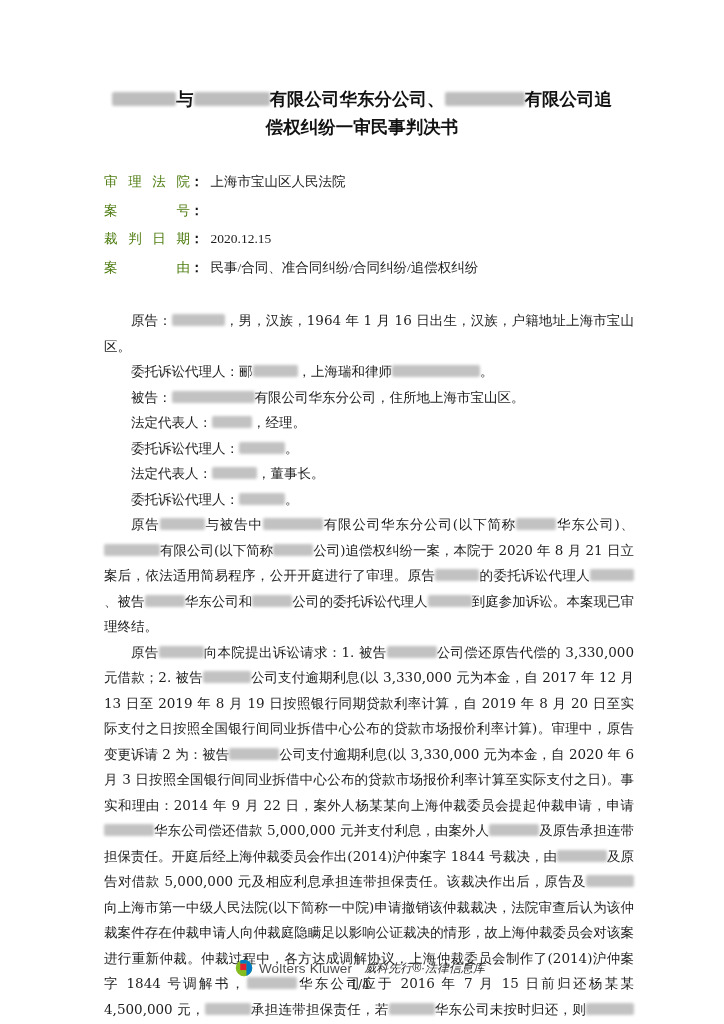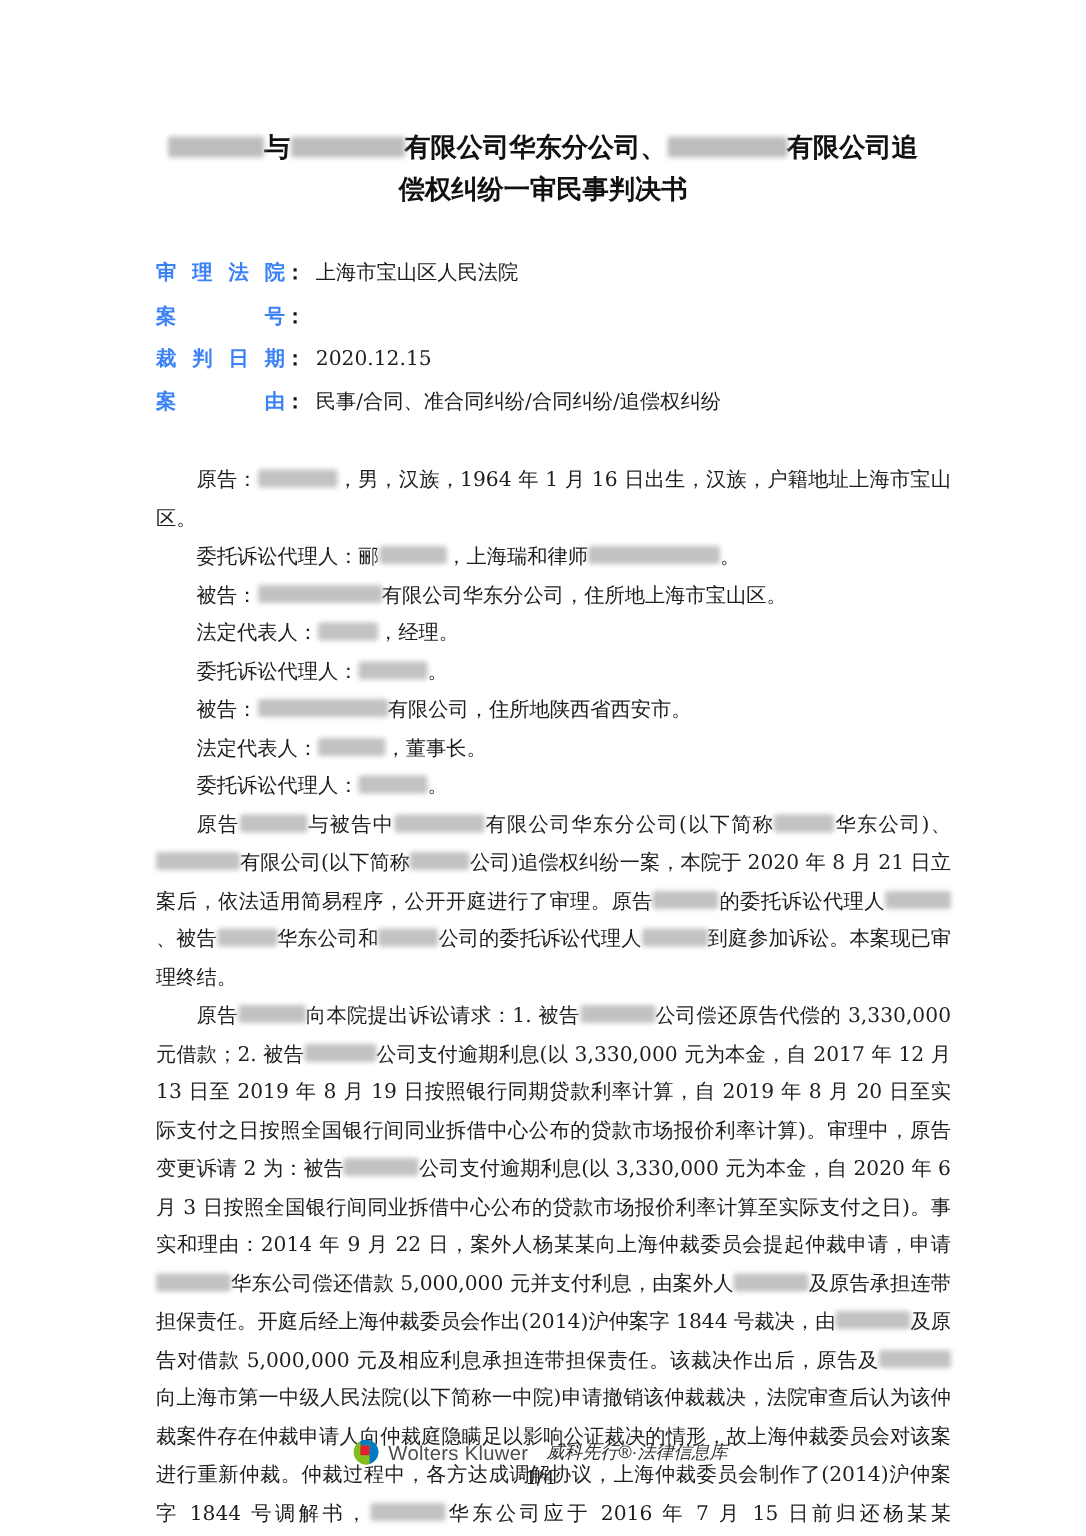--- a/index.html
+++ b/index.html
@@ -26,28 +26,28 @@
   }
   .meta-row{
     height:28.5px;
     display:flex;
     align-items:center;
     font-size:13.5px;
   }
   .mlabel{
     display:inline-block;
     width:86px;
-    font-weight:bold;
+    font-weight:normal;
     text-align:justify;
     text-align-last:justify;
     -moz-text-align-last:justify;
-    color:#3b82f6;
+    color:#4d7c0f;
   }
   .mcolon{font-weight:bold;color:#111;}
-  .mvalue{margin-left:7px;}
+  .mvalue{margin-left:7px;font-family:Liberation Serif, serif;}
   .body{
     margin:26px 48px 0 62px;
     font-size:13.5px;
     line-height:25.5px;
     text-align:justify;
   }
   .para{
     margin:0;
     text-indent:27px;
   }
@@ -116,21 +116,20 @@
       <span class="mvalue">民事/合同、准合同纠纷/合同纠纷/追偿权纠纷</span>
     </div>
   </div>
 
   <div class="body">
     <p class="para">原告：<span class="redact" style="width: 53px;"></span>，男，汉族，1964 年 1 月 16 日出生，汉族，户籍地址上海市宝山区。</p>
     <p class="para">委托诉讼代理人：郦<span class="redact" style="width: 45px;"></span>，上海瑞和律师<span class="redact" style="width: 88px;"></span>。</p>
     <p class="para">被告：<span class="redact" style="width: 83px;"></span>有限公司华东分公司，住所地上海市宝山区。</p>
     <p class="para">法定代表人：<span class="redact" style="width: 40px;"></span>，经理。</p>
     <p class="para">委托诉讼代理人：<span class="redact" style="width: 46px;"></span>。</p>
-    <p class="para">被告：<span class="redact" style="width: 87px;"></span>有限公司，住所地陕西省西安市。</p>
     <p class="para">法定代表人：<span class="redact" style="width: 45px;"></span>，董事长。</p>
     <p class="para">委托诉讼代理人：<span class="redact" style="width: 46px;"></span>。</p>
     <p class="para">原告<span class="redact" style="width: 45px;"></span>与被告中<span class="redact" style="width: 60px;"></span>有限公司华东分公司(以下简称<span class="redact" style="width: 40px;"></span>华东公司)、<span class="redact" style="width: 56px;"></span>有限公司(以下简称<span class="redact" style="width: 40px;"></span>公司)追偿权纠纷一案，本院于 2020 年 8 月 21 日立案后，依法适用简易程序，公开开庭进行了审理。原告<span class="redact" style="width: 44px;"></span>的委托诉讼代理人<span class="redact" style="width: 44px;"></span>、被告<span class="redact" style="width: 40px;"></span>华东公司和<span class="redact" style="width: 40px;"></span>公司的委托诉讼代理人<span class="redact" style="width: 44px;"></span>到庭参加诉讼。本案现已审理终结。</p>
     <p class="para">原告<span class="redact" style="width: 45px;"></span>向本院提出诉讼请求：1. 被告<span class="redact" style="width: 50px;"></span>公司偿还原告代偿的 3,330,000 元借款；2. 被告<span class="redact" style="width: 48px;"></span>公司支付逾期利息(以 3,330,000 元为本金，自 2017 年 12 月 13 日至 2019 年 8 月 19 日按照银行同期贷款利率计算，自 2019 年 8 月 20 日至实际支付之日按照全国银行间同业拆借中心公布的贷款市场报价利率计算)。审理中，原告变更诉请 2 为：被告<span class="redact" style="width: 50px;"></span>公司支付逾期利息(以 3,330,000 元为本金，自 2020 年 6 月 3 日按照全国银行间同业拆借中心公布的贷款市场报价利率计算至实际支付之日)。事实和理由：2014 年 9 月 22 日，案外人杨某某向上海仲裁委员会提起仲裁申请，申请<span class="redact" style="width: 50px;"></span>华东公司偿还借款 5,000,000 元并支付利息，由案外人<span class="redact" style="width: 50px;"></span>及原告承担连带担保责任。开庭后经上海仲裁委员会作出(2014)沪仲案字 1844 号裁决，由<span class="redact" style="width: 50px;"></span>及原告对借款 5,000,000 元及相应利息承担连带担保责任。该裁决作出后，原告及<span class="redact" style="width: 48px;"></span>向上海市第一中级人民法院(以下简称一中院)申请撤销该仲裁裁决，法院审查后认为该仲裁案件存在仲裁申请人向仲裁庭隐瞒足以影响公证裁决的情形，故上海仲裁委员会对该案进行重新仲裁。仲裁过程中，各方达成调解协议，上海仲裁委员会制作了(2014)沪仲案字 1844 号调解书，<span class="redact" style="width: 50px;"></span>华东公司应于 2016 年 7 月 15 日前归还杨某某 4,500,000 元，<span class="redact" style="width: 46px;"></span>承担连带担保责任，若<span class="redact" style="width: 46px;"></span>华东公司未按时归还，则<span class="redact" style="width: 48px;"></span>华东公司、原告及<span class="redact" style="width: 46px;"></span>以 4,500,000 元为本金，按照每日 0.05%向杨某某支付违约金。后<span class="redact" style="width: 50px;"></span>华东公司未按时履行调解书义务，杨某某向上海市第二中级人民法院(以下简称二中院)申请执行，</p>
   </div>
 
   <div class="footer">
     <div class="footer-left">
       <span class="wk-logo">
         <svg width="18" height="18" viewBox="0 0 24 24" aria-hidden="true">

